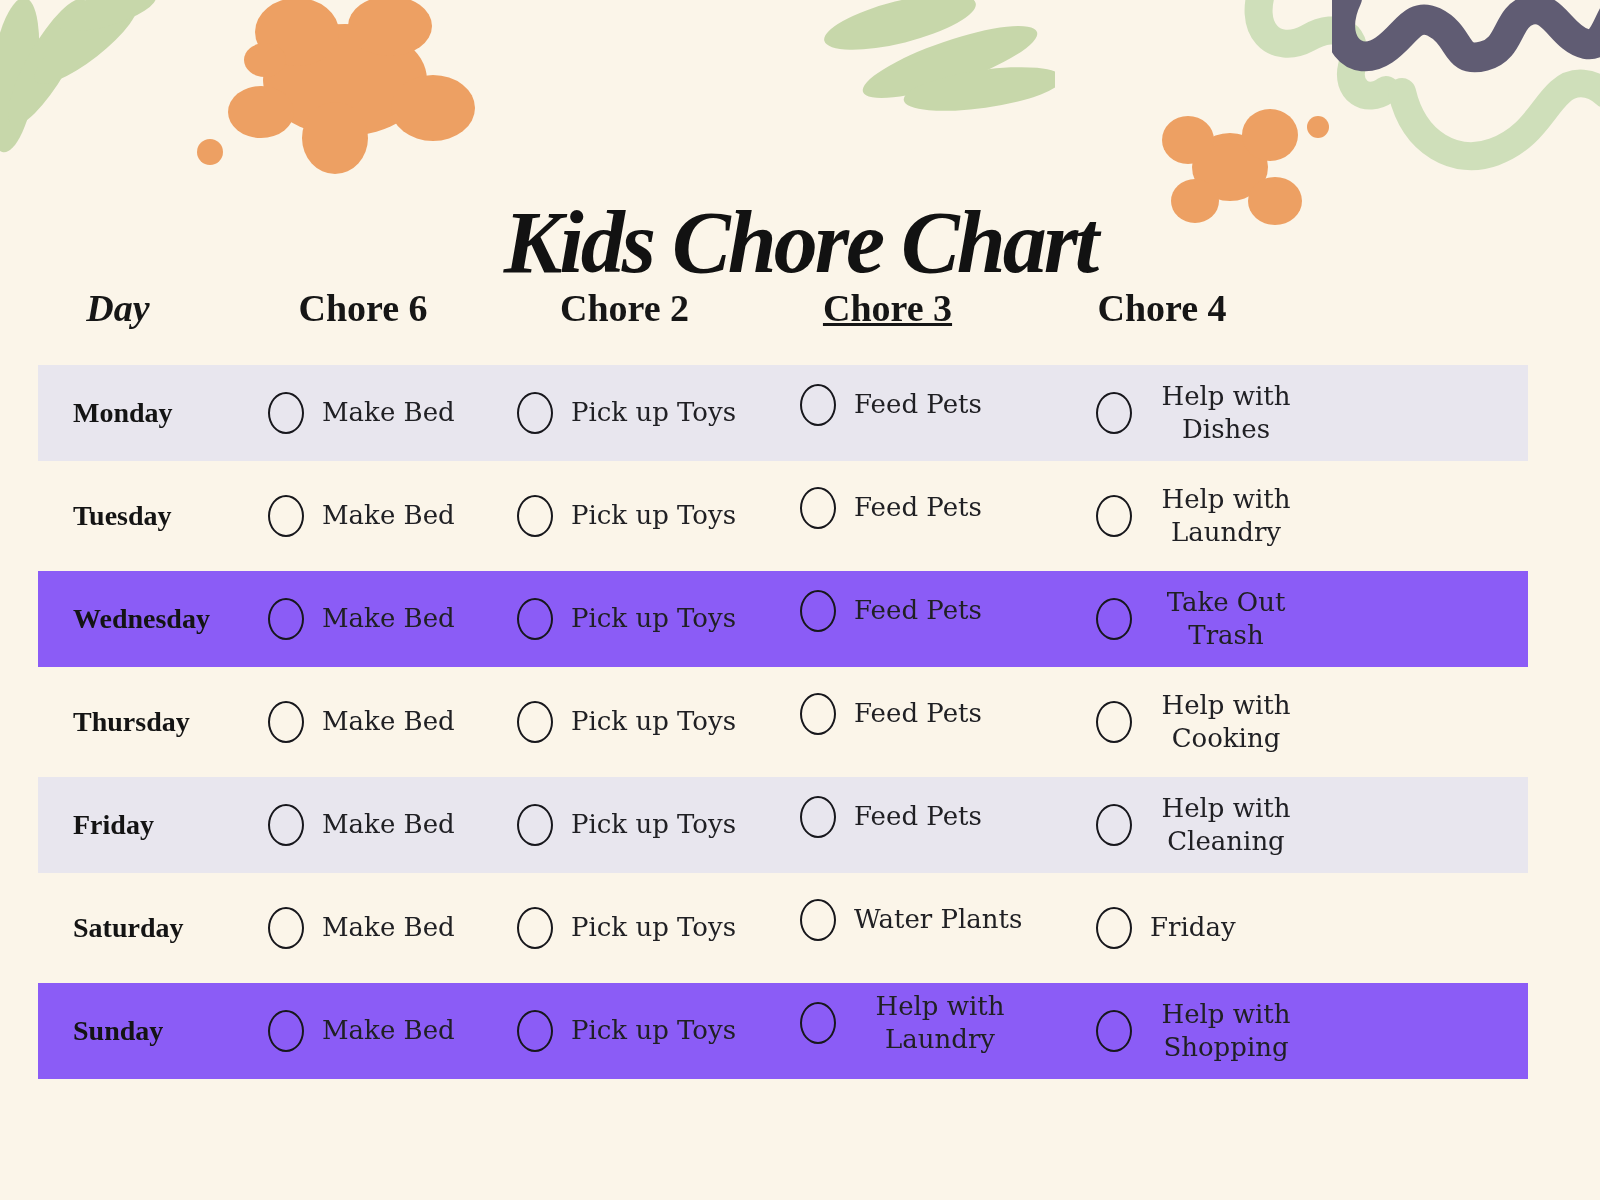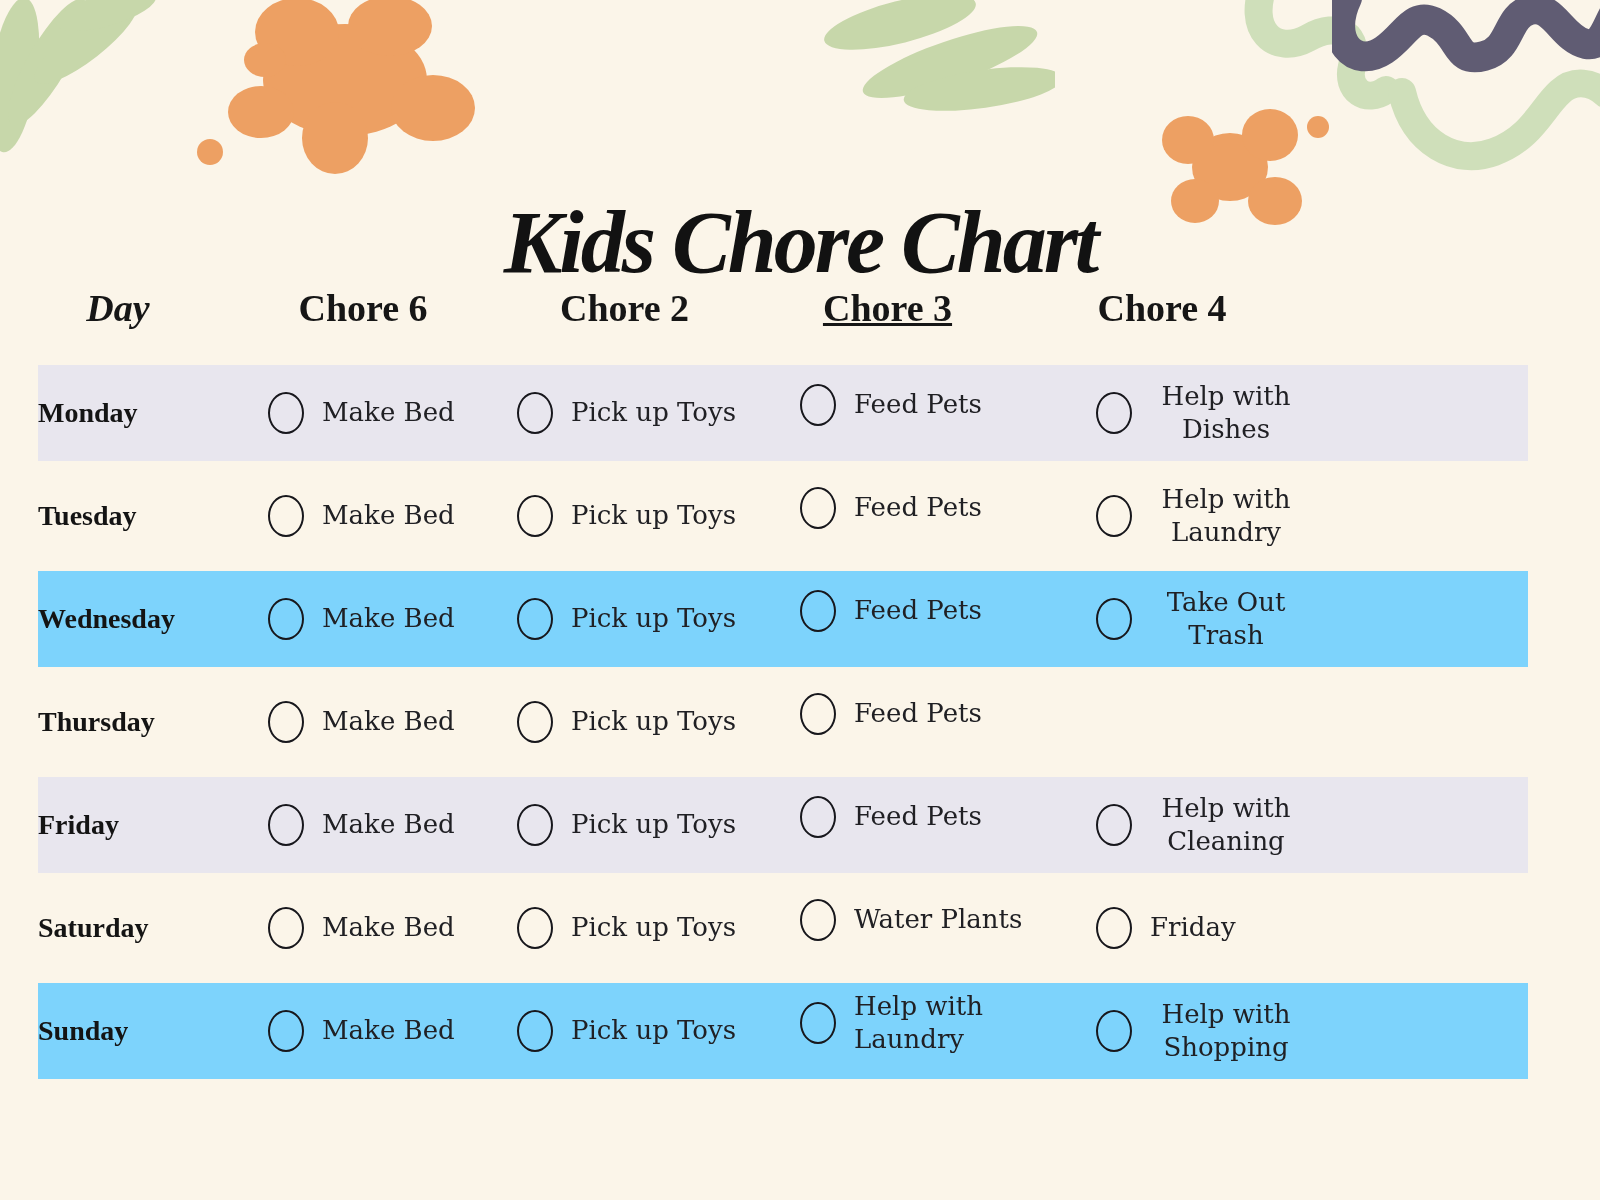--- a/index.html
+++ b/index.html
@@ -36,28 +36,29 @@
     text-align:center;
   }
   .h-day{width:160px;font-style:italic;}
   .h-c1{width:190px;}
   .h-c2{width:215px;}
   .h-c3{width:175px;text-decoration:underline;}
   .h-c4{width:132px;}
   .rows{margin-top:31px;}
   .row{height:96px;margin-bottom:7px;}
   .band-lavender{background:#e8e6ee;}
-  .band-green{background:#7dd3fc;}
+  .band-green{background:#8b5cf6;}
   .band-none{background:transparent;}
   .day-cell{
+    padding-left:35px;
     font-family:"Liberation Serif", serif;
     font-weight:700;font-size:28px;color:#141414;
   }
   .chore-cell{display:flex;align-items:center;gap:18px;}
-  .cell-c3{transform:translateY(-8px);}
+  .cell-c3{transform:translateY(-8px);text-align:center;}
   .checkbox{
     width:36px;height:42px;flex:none;
     border:2.5px solid #17171c;border-radius:50%;
     background:transparent;box-sizing:border-box;
     cursor:pointer;
   }
   .chore-label{
     font-size:26px;line-height:1.28;color:#202024;
     font-family:"DejaVu Serif", serif;
   }
@@ -200,20 +201,24 @@
         <span class="chore-label">Make Bed</span>
       </div>
       <div class="chore-cell cell-c2">
         <span class="checkbox"></span>
         <span class="chore-label">Pick up Toys</span>
       </div>
       <div class="chore-cell cell-c3">
         <span class="checkbox"></span>
         <span class="chore-label">Feed Pets</span>
       </div>
+      <div class="chore-cell cell-c4">
+        <span class="checkbox"></span>
+        <span class="chore-label">Help with Cooking</span>
+      </div>
     </div>
 
     <div class="row grid-cols band-lavender">
       <div class="day-cell">Friday</div>
       <div class="chore-cell cell-c1">
         <span class="checkbox"></span>
         <span class="chore-label">Make Bed</span>
       </div>
       <div class="chore-cell cell-c2">
         <span class="checkbox"></span>

